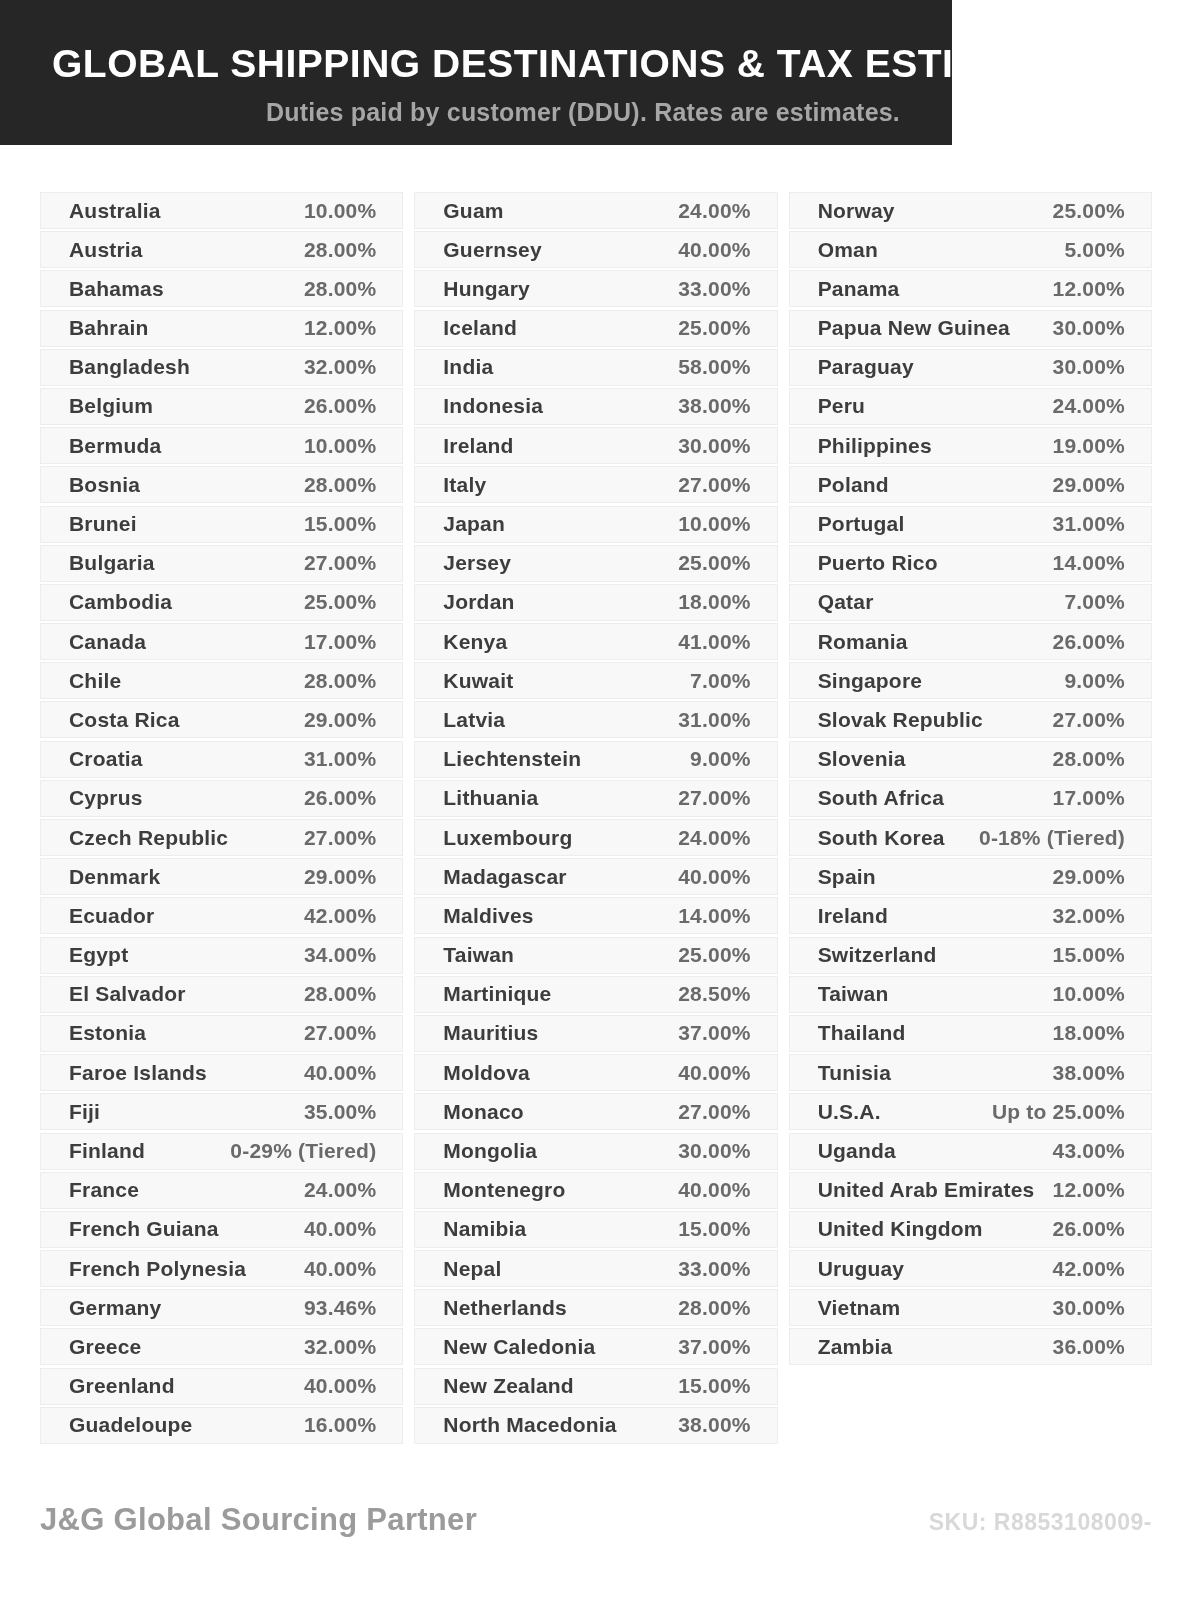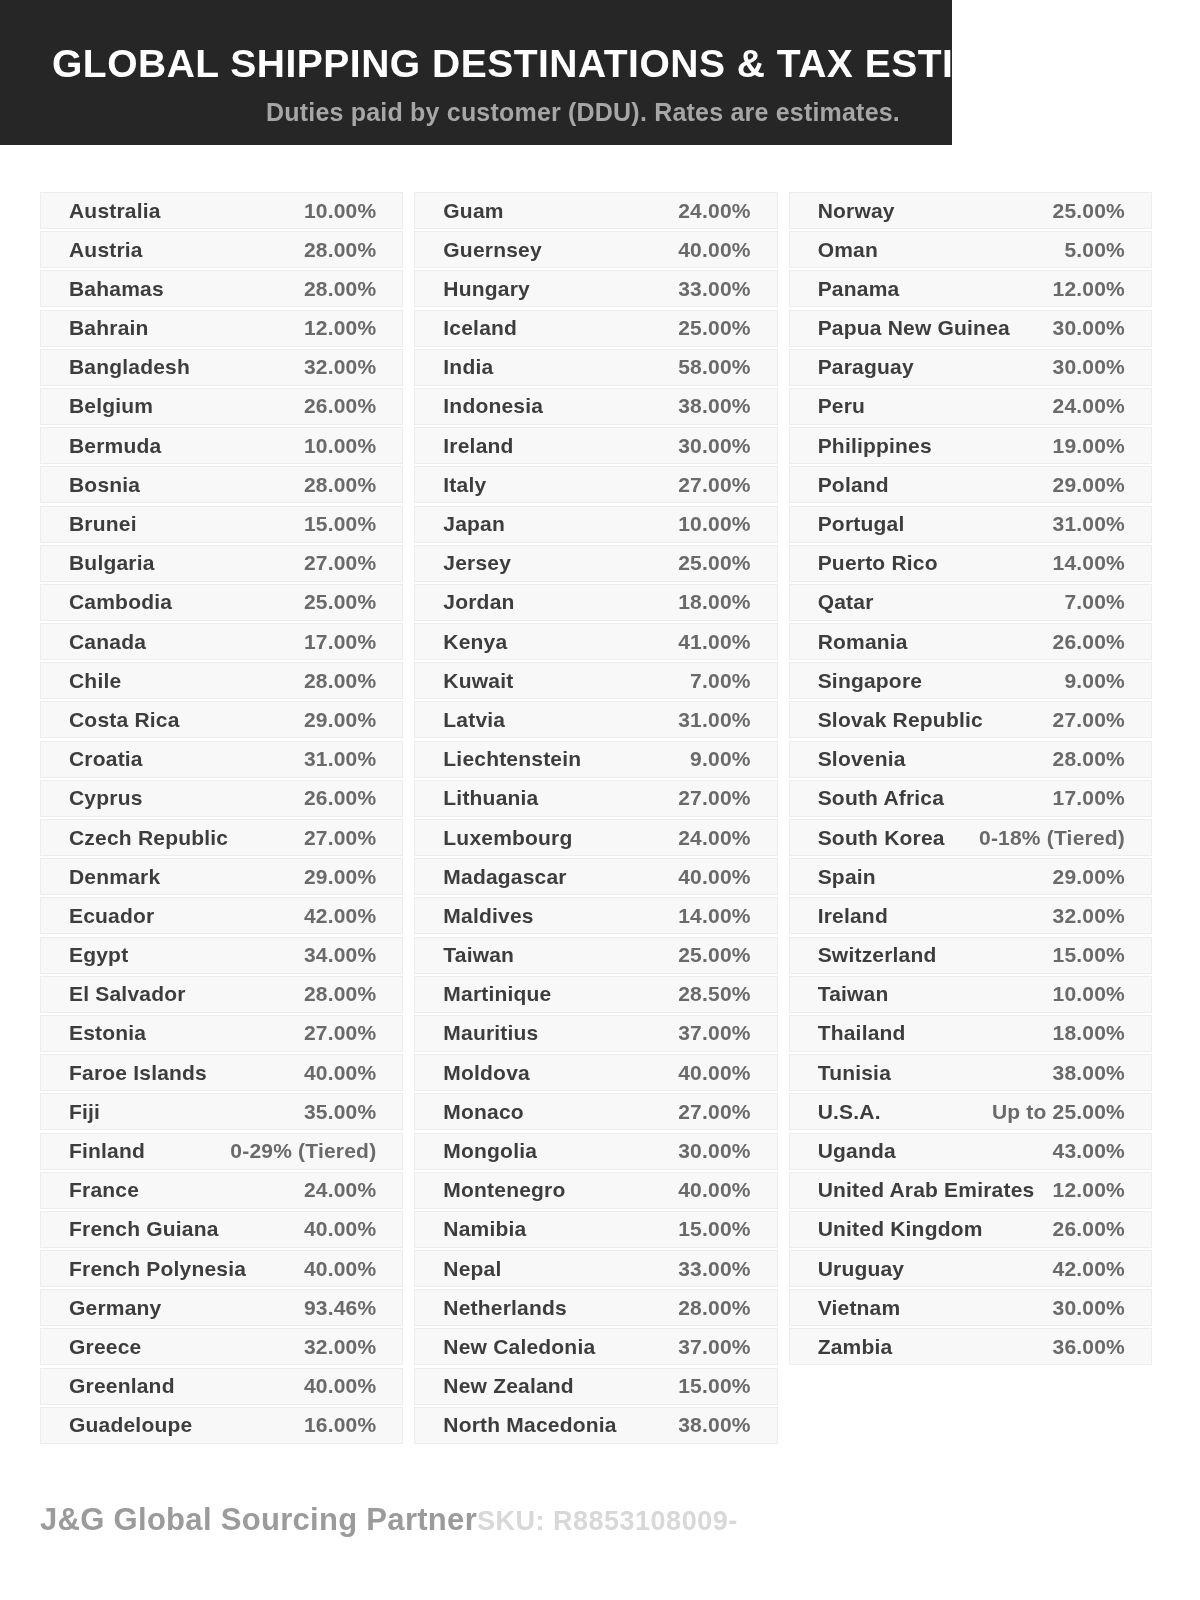--- a/index.html
+++ b/index.html
@@ -67,31 +67,32 @@
     font-weight: 700;
     letter-spacing: 0.2px;
     margin-left: 12px;
   }
   .footer {
     position: absolute;
     left: 40px;
     right: 48px;
     top: 1502px;
     display: flex;
+    justify-content: space-between;
     align-items: baseline;
   }
   .footer-brand {
     color: #9b9b9b;
     font-size: 31px;
     font-weight: 700;
     letter-spacing: 0.3px;
   }
   .footer-sku {
     color: #d8d8d8;
-    font-size: 27px;
+    font-size: 23px;
     font-weight: 700;
     letter-spacing: 0.5px;
   }
 </style>
 </head>
 <body>
 
 <div class="page">
 
   <div class="header">

